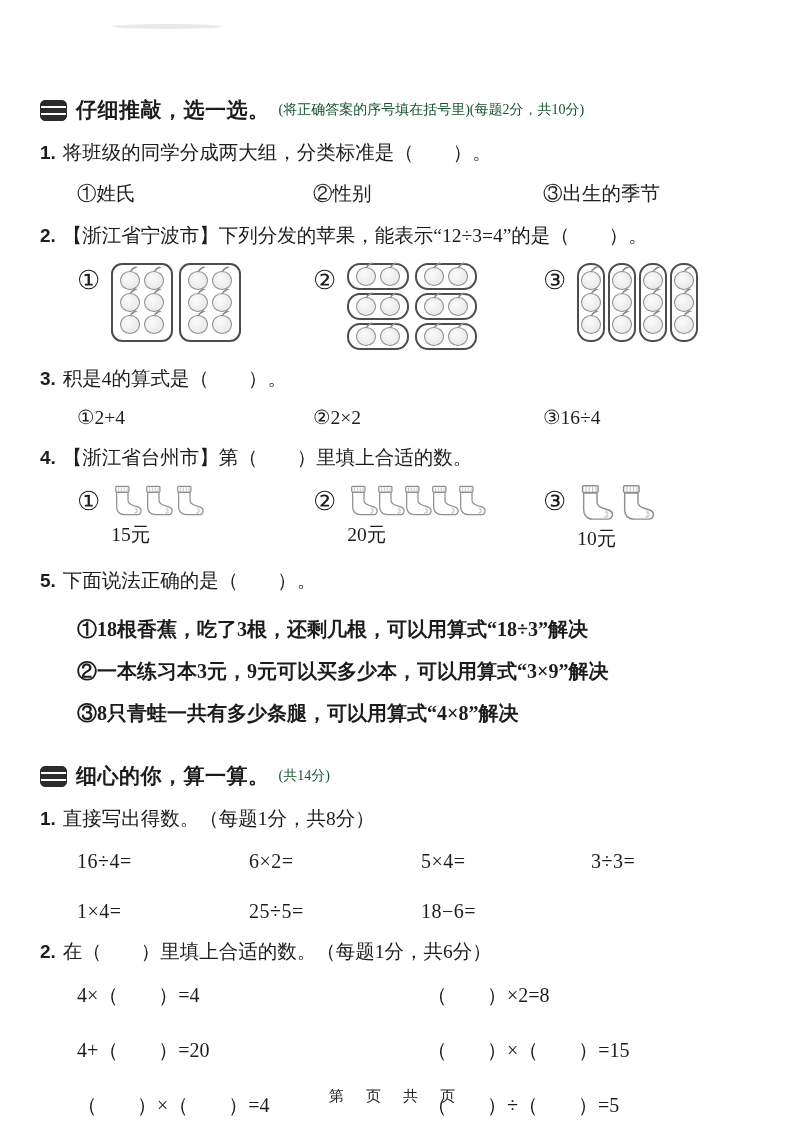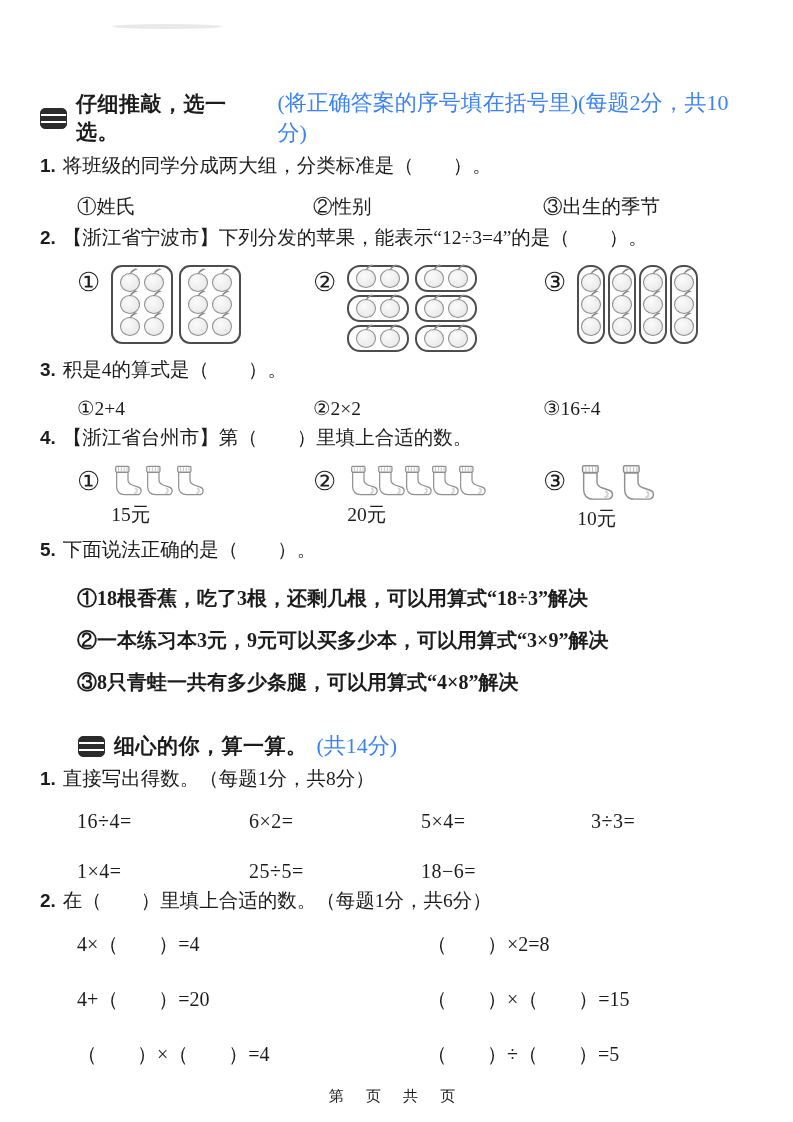--- a/index.html
+++ b/index.html
@@ -5,30 +5,30 @@
   html,body{margin:0;padding:0;}
   body{
     width:793px;height:1122px;background:#ffffff;color:#1c1c1c;
     font-family:"Liberation Serif","DejaVu Serif",serif;
     position:relative;overflow:hidden;
   }
   .page{padding:84px 38px 0 40px;box-sizing:border-box;}
   .smudge{position:absolute;left:112px;top:24px;width:110px;height:5px;
     background:#e9e9e9;border-radius:50%;}
   
-  .sec-head{display:flex;align-items:center;gap:9px;margin-top:4px;}
-  .sec-head.second{margin-top:28px;margin-left:38px;}
+  .sec-head{display:flex;align-items:center;gap:9px;margin-top:12px;}
+  .sec-head.second{margin-top:28px;}
   .sec-icon{width:27px;height:21px;border-radius:5px;flex:0 0 auto;
     background-image:repeating-linear-gradient(to bottom,#2b2b2b 0 5px,#ffffff 5px 7px);
     background-color:#2b2b2b;border:1px solid #2b2b2b;box-sizing:border-box;}
   .sec-title{font-family:"Liberation Sans","DejaVu Sans",sans-serif;
     font-weight:700;font-size:21px;letter-spacing:.5px;}
-  .sec-note{font-size:22px;color:#3b82f6;}
-  
-  .q-line{margin:4px 0 0;font-size:19.5px;line-height:1.45;}
+  .sec-note{font-size:14px;color:#14532d;}
+  
+  .q-line{margin:15px 0 0;font-size:19.5px;line-height:1.45;}
   .q-num{font-family:"Liberation Sans","DejaVu Sans",sans-serif;font-weight:700;
     margin-right:7px;font-size:19px;}
   
   .opts3{display:grid;grid-template-columns:236px 230px 1fr;
     margin:13px 0 0 37px;font-size:19.5px;}
   
   .fig-row{display:flex;margin:12px 0 2px 37px;align-items:flex-start;}
   .fig-opt{display:flex;align-items:flex-start;gap:11px;}
   .fig-opt.w1{width:236px;}
   .fig-opt.w2{width:230px;}

